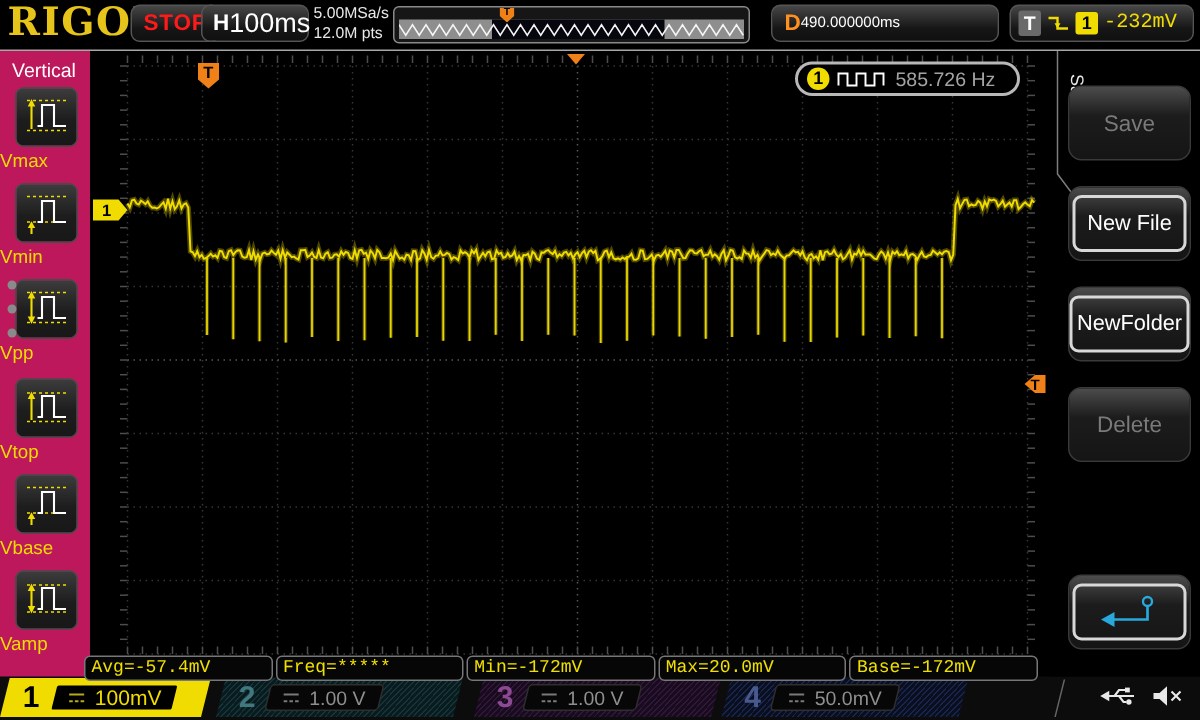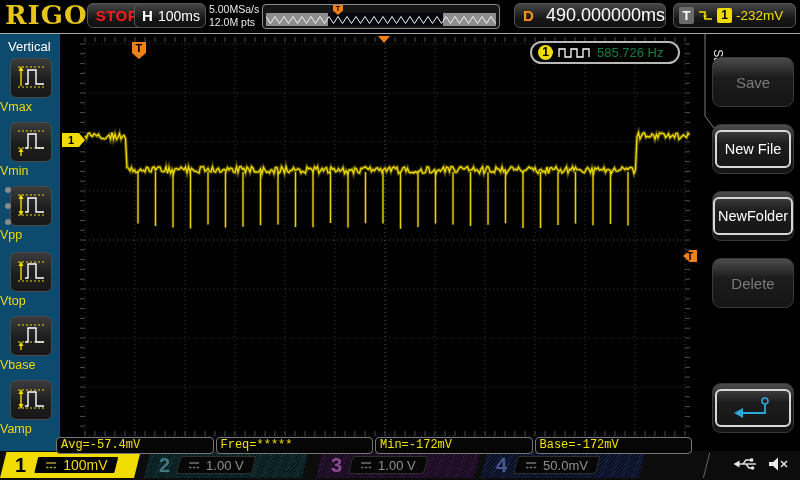--- a/index.html
+++ b/index.html
@@ -10,56 +10,56 @@
           border-bottom:1px solid #a8a8a8;z-index:5;}
   #logo{position:absolute;left:5px;top:0px;font-family:"DejaVu Serif",serif;font-weight:bold;
         font-size:26px;color:#e7c419;letter-spacing:1px;}
   .tb-box{position:absolute;top:3px;height:25px;border-radius:6px;
           background:linear-gradient(#464646,#161616 65%,#101010);border:1px solid #555;
           box-sizing:border-box;display:flex;align-items:center;}
   #stop-box{left:87px;width:60px;justify-content:center;}
   #stop-box span{color:#ff1a1a;font-weight:bold;font-size:15px;letter-spacing:.5px;}
   #h-box{left:134px;width:72px;}
   #h-box .hlbl{color:#fff;font-weight:bold;font-size:15px;padding-left:7px;}
-  #h-box .hval{flex:1;text-align:center;color:#fff;font-size:14px;}
+  #h-box .hval{flex:1;text-align:left;color:#fff;font-size:18px;}
   #acq{position:absolute;left:209px;top:3px;color:#e8e8e8;font-size:10.5px;line-height:13px;}
   #thumb{left:262px;top:4px;width:238px;height:25px;background:#161616;border:1px solid #8a8a8a;
          border-radius:4px;position:absolute;box-sizing:border-box;}
   #thumb-track{position:absolute;left:3px;top:8px;width:230px;height:13px;background:#8e8e8e;}
   #thumb-window{position:absolute;left:62px;top:0;width:115px;height:13px;background:#06060f;}
   #thumb-wave{position:absolute;left:0;top:0;}
   #thumb-flag{position:absolute;left:70px;top:0px;width:10px;height:10px;background:#f08018;
               clip-path:polygon(0 0,100% 0,100% 55%,50% 100%,0 55%);
               color:#000;font-size:7px;font-weight:bold;text-align:center;line-height:8px;}
   #d-box{left:514px;width:152px;}
   #d-box .dlbl{color:#ff9020;font-weight:bold;font-size:15px;padding-left:8px;}
-  #d-box .dval{flex:1;text-align:right;color:#fff;font-size:18px;}
+  #d-box .dval{flex:1;text-align:left;color:#fff;font-size:10px;}
   #t-box{left:673px;width:123px;gap:4px;padding-left:5px;}
   #t-box .tlbl{background:#6a6a6a;color:#fff;font-weight:bold;font-size:13px;width:15px;height:17px;
                border-radius:2px;text-align:center;line-height:17px;}
   #t-box .tch{background:#f0dc00;color:#000;font-weight:bold;font-size:12px;width:15px;height:15px;
               border-radius:2px;text-align:center;line-height:15px;}
-  #t-box .tval{color:#f0dc00;font-size:13.5px;}
-  
-  #sidebar{position:absolute;left:0;top:34px;width:60px;height:417px;background:#0c4a6e;z-index:4;}
+  #t-box .tval{color:#f0dc00;font-size:13.5px;font-family:Liberation Mono, monospace;}
+  
+  #sidebar{position:absolute;left:0;top:34px;width:60px;height:417px;background:#be185d;z-index:4;}
   #sidebar .title{color:#fff;font-size:13px;padding:5px 0 0 8px;}
   .sb-btn{position:absolute;left:10px;width:42px;height:40px;border-radius:6px;
           background:linear-gradient(#3c3c3c,#1d1d1d 55%,#181818);border:1px solid #4a4a4a;
           box-sizing:border-box;display:flex;align-items:center;justify-content:center;}
   .sb-lbl{position:absolute;left:0;width:60px;text-align:left;color:#f0dc00;font-size:12.5px;}
   .dot{position:absolute;left:5px;width:6px;height:6px;border-radius:50%;background:#8a8a8a;}
   
   #scope{position:absolute;left:0;top:0;z-index:1;}
   
   #freq-badge{position:absolute;left:530px;top:41px;width:150px;height:23px;background:#000;
               border:2px solid #b8b8b8;border-radius:12px;z-index:3;display:flex;align-items:center;
               gap:5px;padding-left:6px;box-sizing:border-box;}
   #freq-badge .fch{background:#f0dc00;color:#000;font-weight:bold;font-size:12px;width:15px;height:15px;
                    border-radius:8px;text-align:center;line-height:15px;}
-  #freq-badge .fval{color:#15803d;font-size:13px;}
+  #freq-badge .fval{color:#a3a3a3;font-size:13px;}
   
   #meas{position:absolute;left:56px;top:437px;width:636px;height:17px;display:flex;gap:2px;z-index:6;font-family:Liberation Mono, monospace;}
   .meas-box{flex:1;background:#060606;border:1px solid #777;border-radius:4px;box-sizing:border-box;
             color:#f0e000;font-size:12px;line-height:15px;padding-left:4px;white-space:nowrap;overflow:hidden;}
   
   #menu{position:absolute;left:700px;top:34px;width:100px;height:417px;background:#000;z-index:4;}
   #menu-tab{position:absolute;left:-2px;top:22px;color:#e8e8e8;font-size:12px;
             transform:rotate(90deg);transform-origin:center;width:40px;text-align:center;}
   .menu-btn{position:absolute;left:12px;width:82px;height:50px;border-radius:9px;box-sizing:border-box;
             background:linear-gradient(#4c4c4c,#1c1c1c 40%,#151515);border:1px solid #3a3a3a;
@@ -461,20 +461,21 @@
     <svg width="34" height="13">
       <path d="M1,11 V3 H7 V11 H13 V3 H19 V11 H25 V3 H31 V11" stroke="#fff" stroke-width="1.3" fill="none"></path>
     </svg>
     <span class="fval">585.726 Hz</span>
   </div>
 
   <div id="meas">
     <div class="meas-box">Avg=-57.4mV</div>
     <div class="meas-box">Freq=*****</div>
     <div class="meas-box">Min=-172mV</div>
+    <div class="meas-box">Max=20.0mV</div>
     <div class="meas-box">Base=-172mV</div>
   </div>
 
   <div id="menu">
     <svg width="22" height="130" style="position:absolute;left:2px;top:0">
       <polyline points="3,0 3,82 18,102" stroke="#7d7d7d" stroke-width="1" fill="none"></polyline>
     </svg>
     <div id="menu-tab">Save</div>
 
     <div class="menu-btn disabled" style="top:23px">

